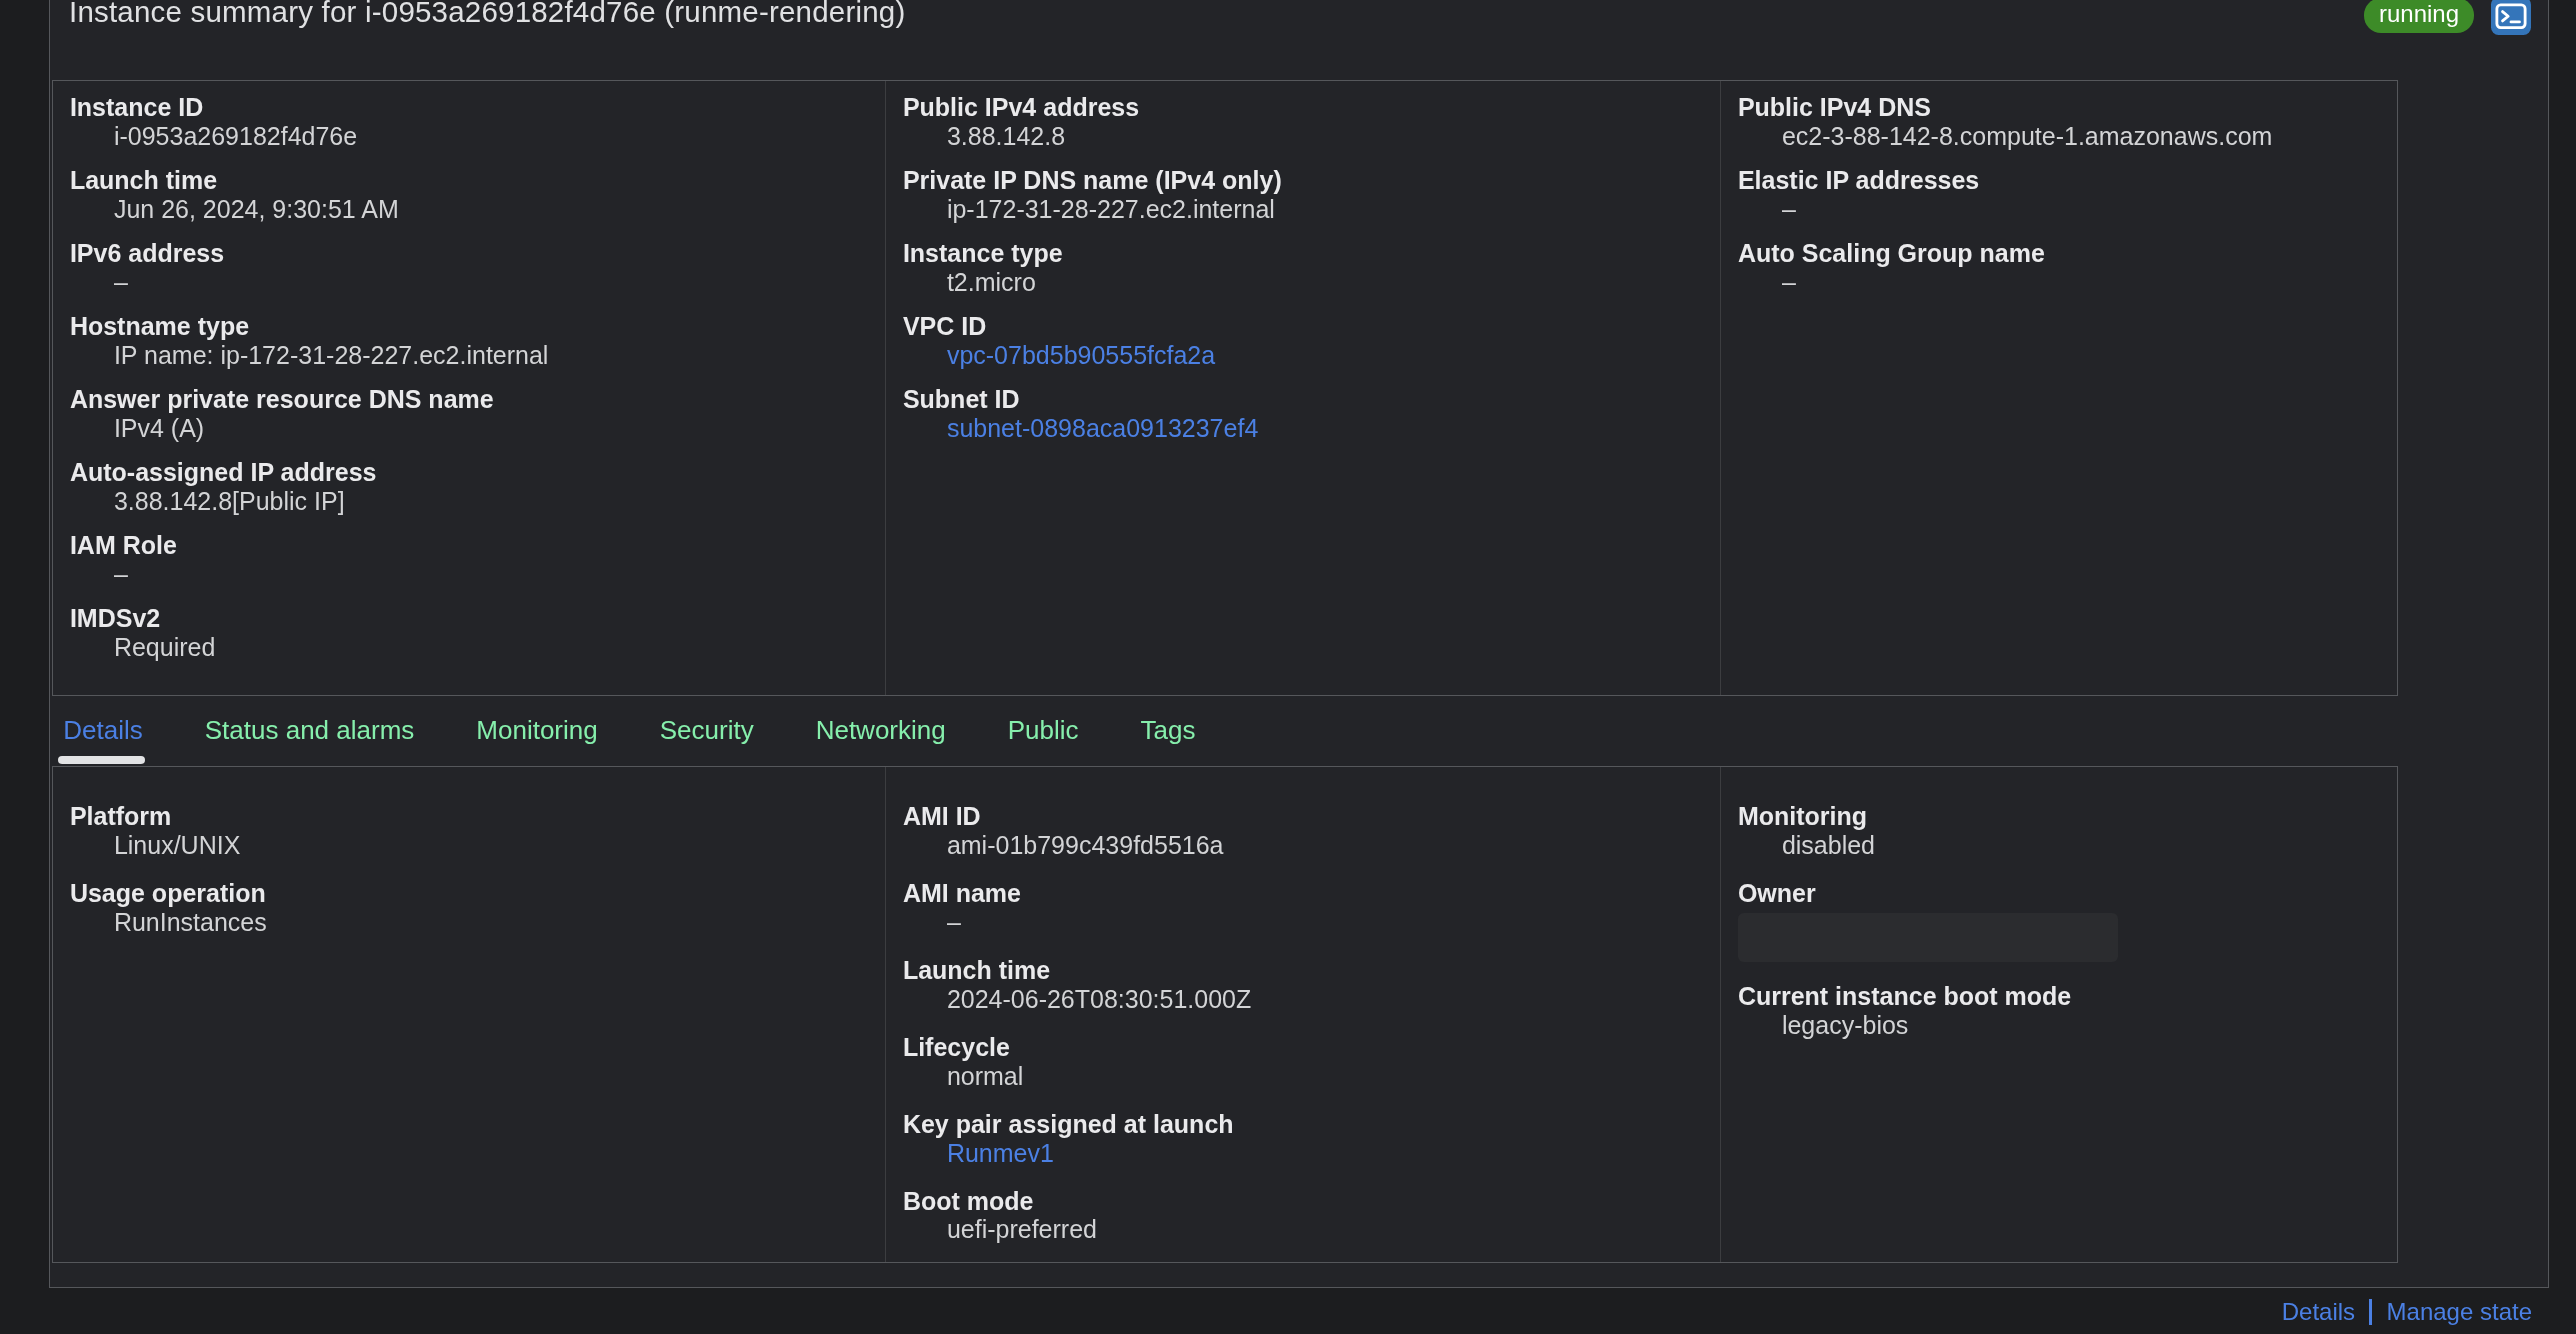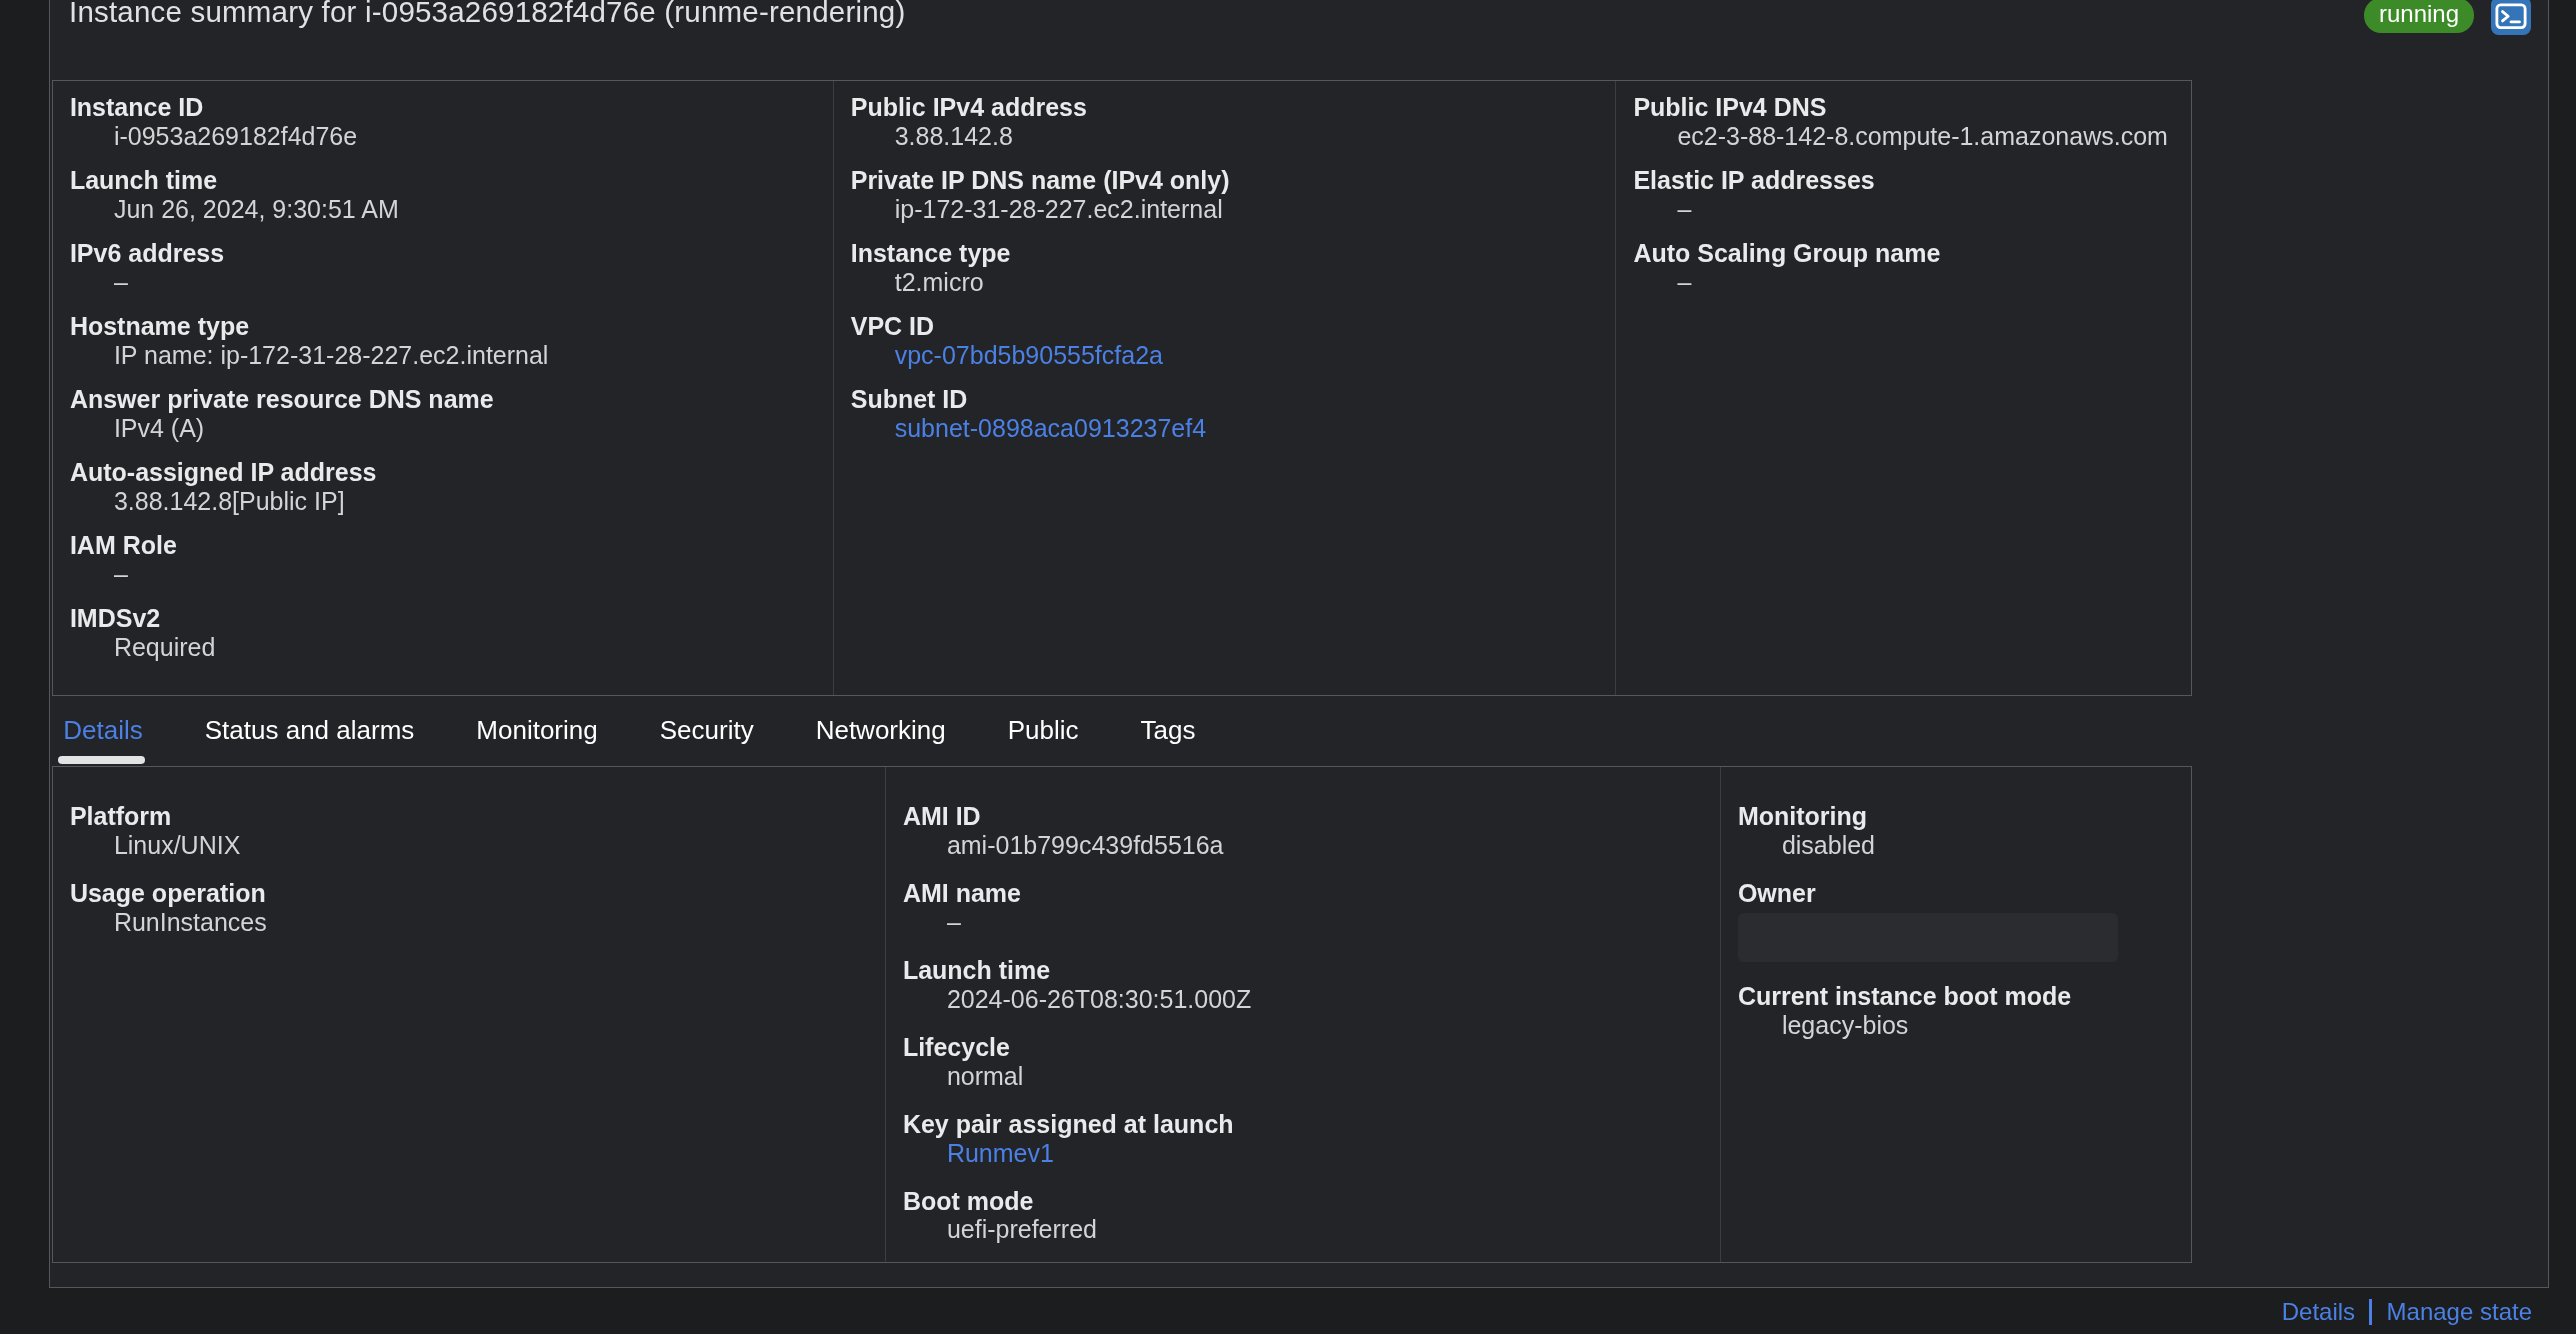--- a/index.html
+++ b/index.html
@@ -34,21 +34,21 @@
   .connect-btn {
     position:absolute; right:17px; top:0px;
     width:40px; height:38px;
     background:var(--btn-blue,#3475ba);
     border-radius:7.6px;
     display:flex; align-items:center; justify-content:center;
     cursor:pointer;
   }
   
   .box {
-    position:absolute; left:1.9px; width:2140px;
+    position:absolute; left:1.9px; width:2346px;
     border:1.9px solid #55575b;
     display:flex;
   }
   .box-summary { top:83px; height:616px; }
   .box-details { top:769px; height:497px; }
   .col {
     padding:13.3px 23px 0 17px;
     height:100%;
   }
   .box-details .col { padding-top:36px; }
@@ -72,21 +72,21 @@
     width:380px; height:49px;
     background:#2b2c2f; border-radius:5.7px;
   }
   
   .tabs {
     position:absolute; left:1.9px; top:699px; height:68px; width:2490px;
     display:flex; align-items:center; gap:62px;
     padding-left:11.4px;
   }
   .tab {
-    position:relative; font-size:26px; color:#ffffff;
+    position:relative; font-size:26px; color:#86efac;
     height:100%; display:flex; align-items:center;
     cursor:pointer; white-space:nowrap;
   }
   .tab.active { color:var(--link,#4b80e4); }
   .tab.active::after {
     content:""; position:absolute; left:-5.7px; right:-1.9px; bottom:0px;
     height:8.6px; border-radius:4.8px; background:#e2e3e5;
   }
   
   .footer-links {

